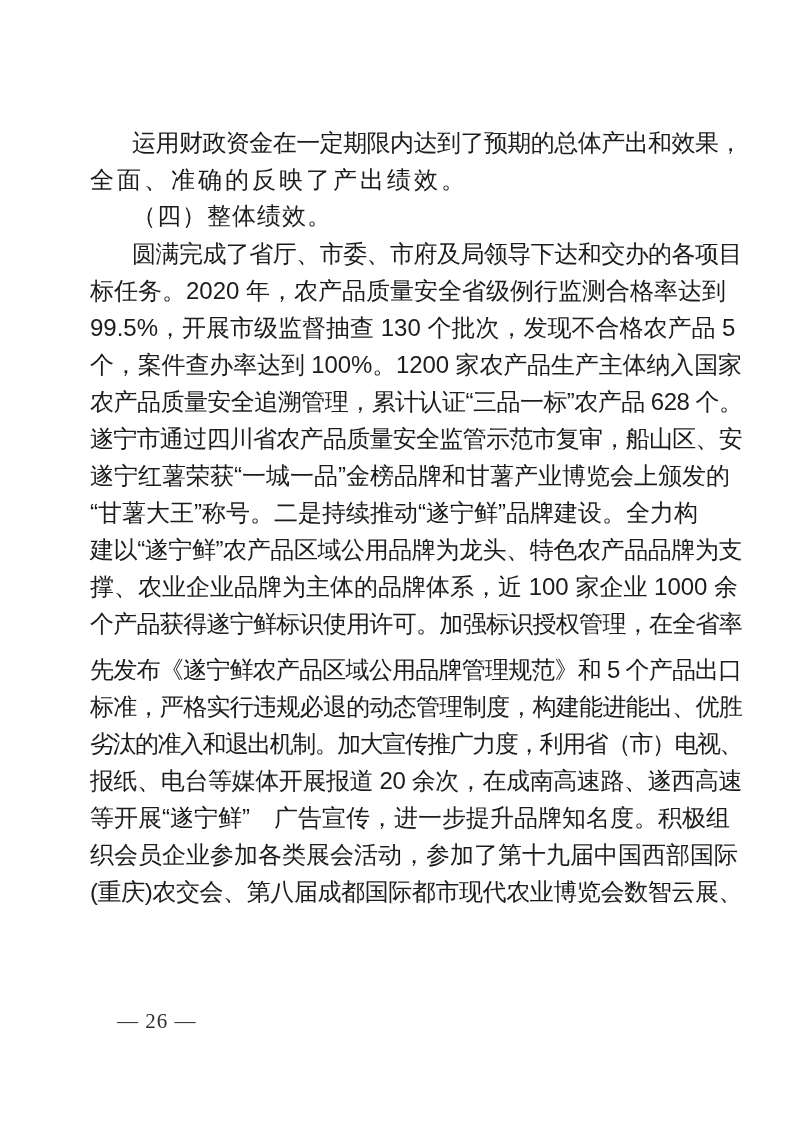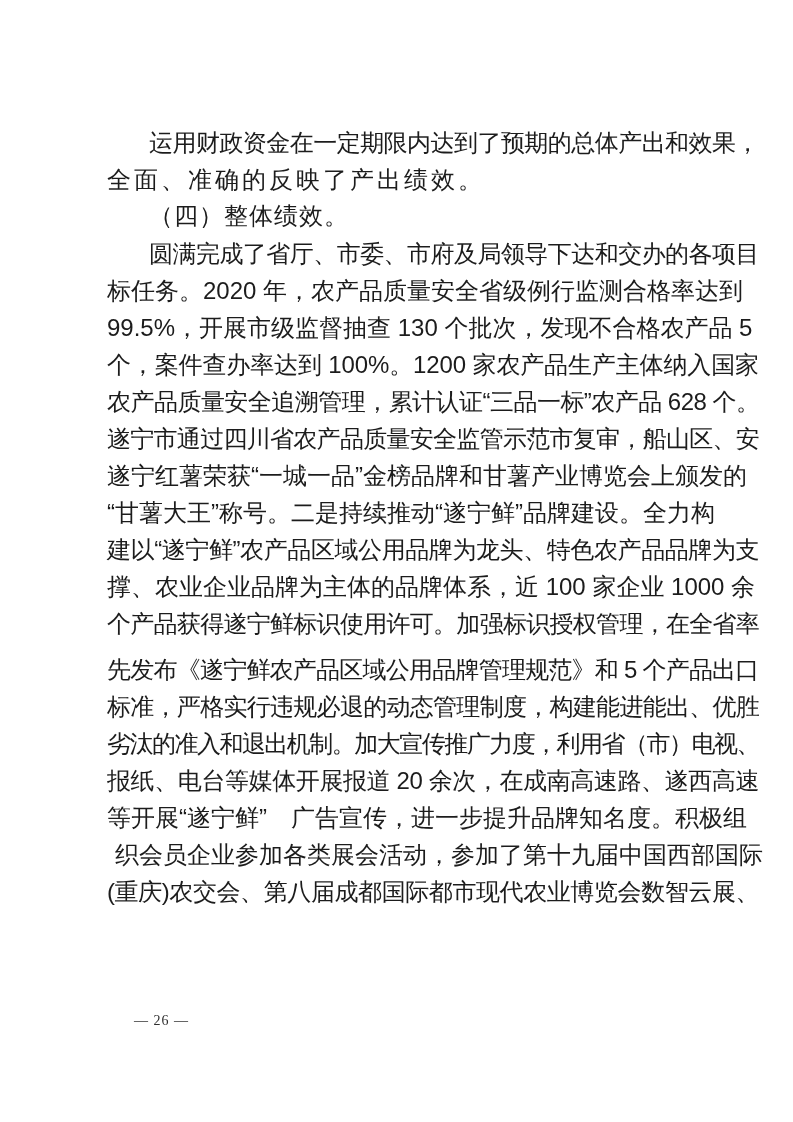--- a/index.html
+++ b/index.html
@@ -10,21 +10,21 @@
   }
   body {
     width: 793px;
     height: 1122px;
     position: relative;
     overflow: hidden;
     font-family: "Liberation Sans", sans-serif;
   }
   .page {
     position: absolute;
-    left: 17px; top: 0;
+    left: 0; top: 0;
     width: 688px;
     height: 1122px;
     background: #ffffff;
   }
   .text-block {
     position: absolute;
     left: 90px;
     top: 124px;
     width: 652px;
     color: #1c1c1c;
@@ -50,21 +50,21 @@
     letter-spacing: 1px;
     font-family: "Liberation Serif", serif;
   }
   .page-number {
     position: absolute;
     left: 117px;
     top: 1008px;
     height: 26px;
     line-height: 26px;
     font-family: "Liberation Serif", serif;
-    font-size: 14px;
+    font-size: 21px;
     letter-spacing: 1px;
     color: #2e2e2e;
   }
 </style>
 </head>
 <body>
 
 <div class="page">
   <div class="text-block">
       <div class="line indent justify" style="letter-spacing: -0.54px;">运用财政资金在一定期限内达到了预期的总体产出和效果，</div>
@@ -79,17 +79,17 @@
       <div class="line justify" style="letter-spacing: 0px;">遂宁红薯荣获“一城一品”金榜品牌和甘薯产业博览会上颁发的</div>
       <div class="line justify" style="letter-spacing: 0px;">“甘薯大王”称号。二是持续推动“遂宁鲜”品牌建设。全力构</div>
       <div class="line justify" style="letter-spacing: -0.41px;">建以“遂宁鲜”农产品区域公用品牌为龙头、特色农产品品牌为支</div>
       <div class="line justify" style="letter-spacing: 0px;">撑、农业企业品牌为主体的品牌体系，近 100 家企业 1000 余</div>
       <div class="line justify" style="letter-spacing: -0.71px;">个产品获得遂宁鲜标识使用许可。加强标识授权管理，在全省率</div>
       <div class="line justify" style="letter-spacing: -0.77px; margin-top: 9px;">先发布《遂宁鲜农产品区域公用品牌管理规范》和 5 个产品出口</div>
       <div class="line justify" style="letter-spacing: -0.71px;">标准，严格实行违规必退的动态管理制度，构建能进能出、优胜</div>
       <div class="line justify" style="letter-spacing: -1.52px;">劣汰的准入和退出机制。加大宣传推广力度，利用省（市）电视、</div>
       <div class="line justify" style="letter-spacing: -0.4px;">报纸、电台等媒体开展报道 20 余次，在成南高速路、遂西高速</div>
       <div class="line justify" style="letter-spacing: 0px;">等开展“遂宁鲜”　广告宣传，进一步提升品牌知名度。积极组</div>
-      <div class="line justify" style="letter-spacing: 0px; margin-left: 8px;">织会员企业参加各类展会活动，参加了第十九届中国西部国际</div>
+      <div class="line justify" style="letter-spacing: 0px;">织会员企业参加各类展会活动，参加了第十九届中国西部国际</div>
       <div class="line justify" style="letter-spacing: -0.41px;">(重庆)农交会、第八届成都国际都市现代农业博览会数智云展、</div>
     </div>
   <div class="page-number">— 26 —</div>
 </div>
 
 </body></html>

